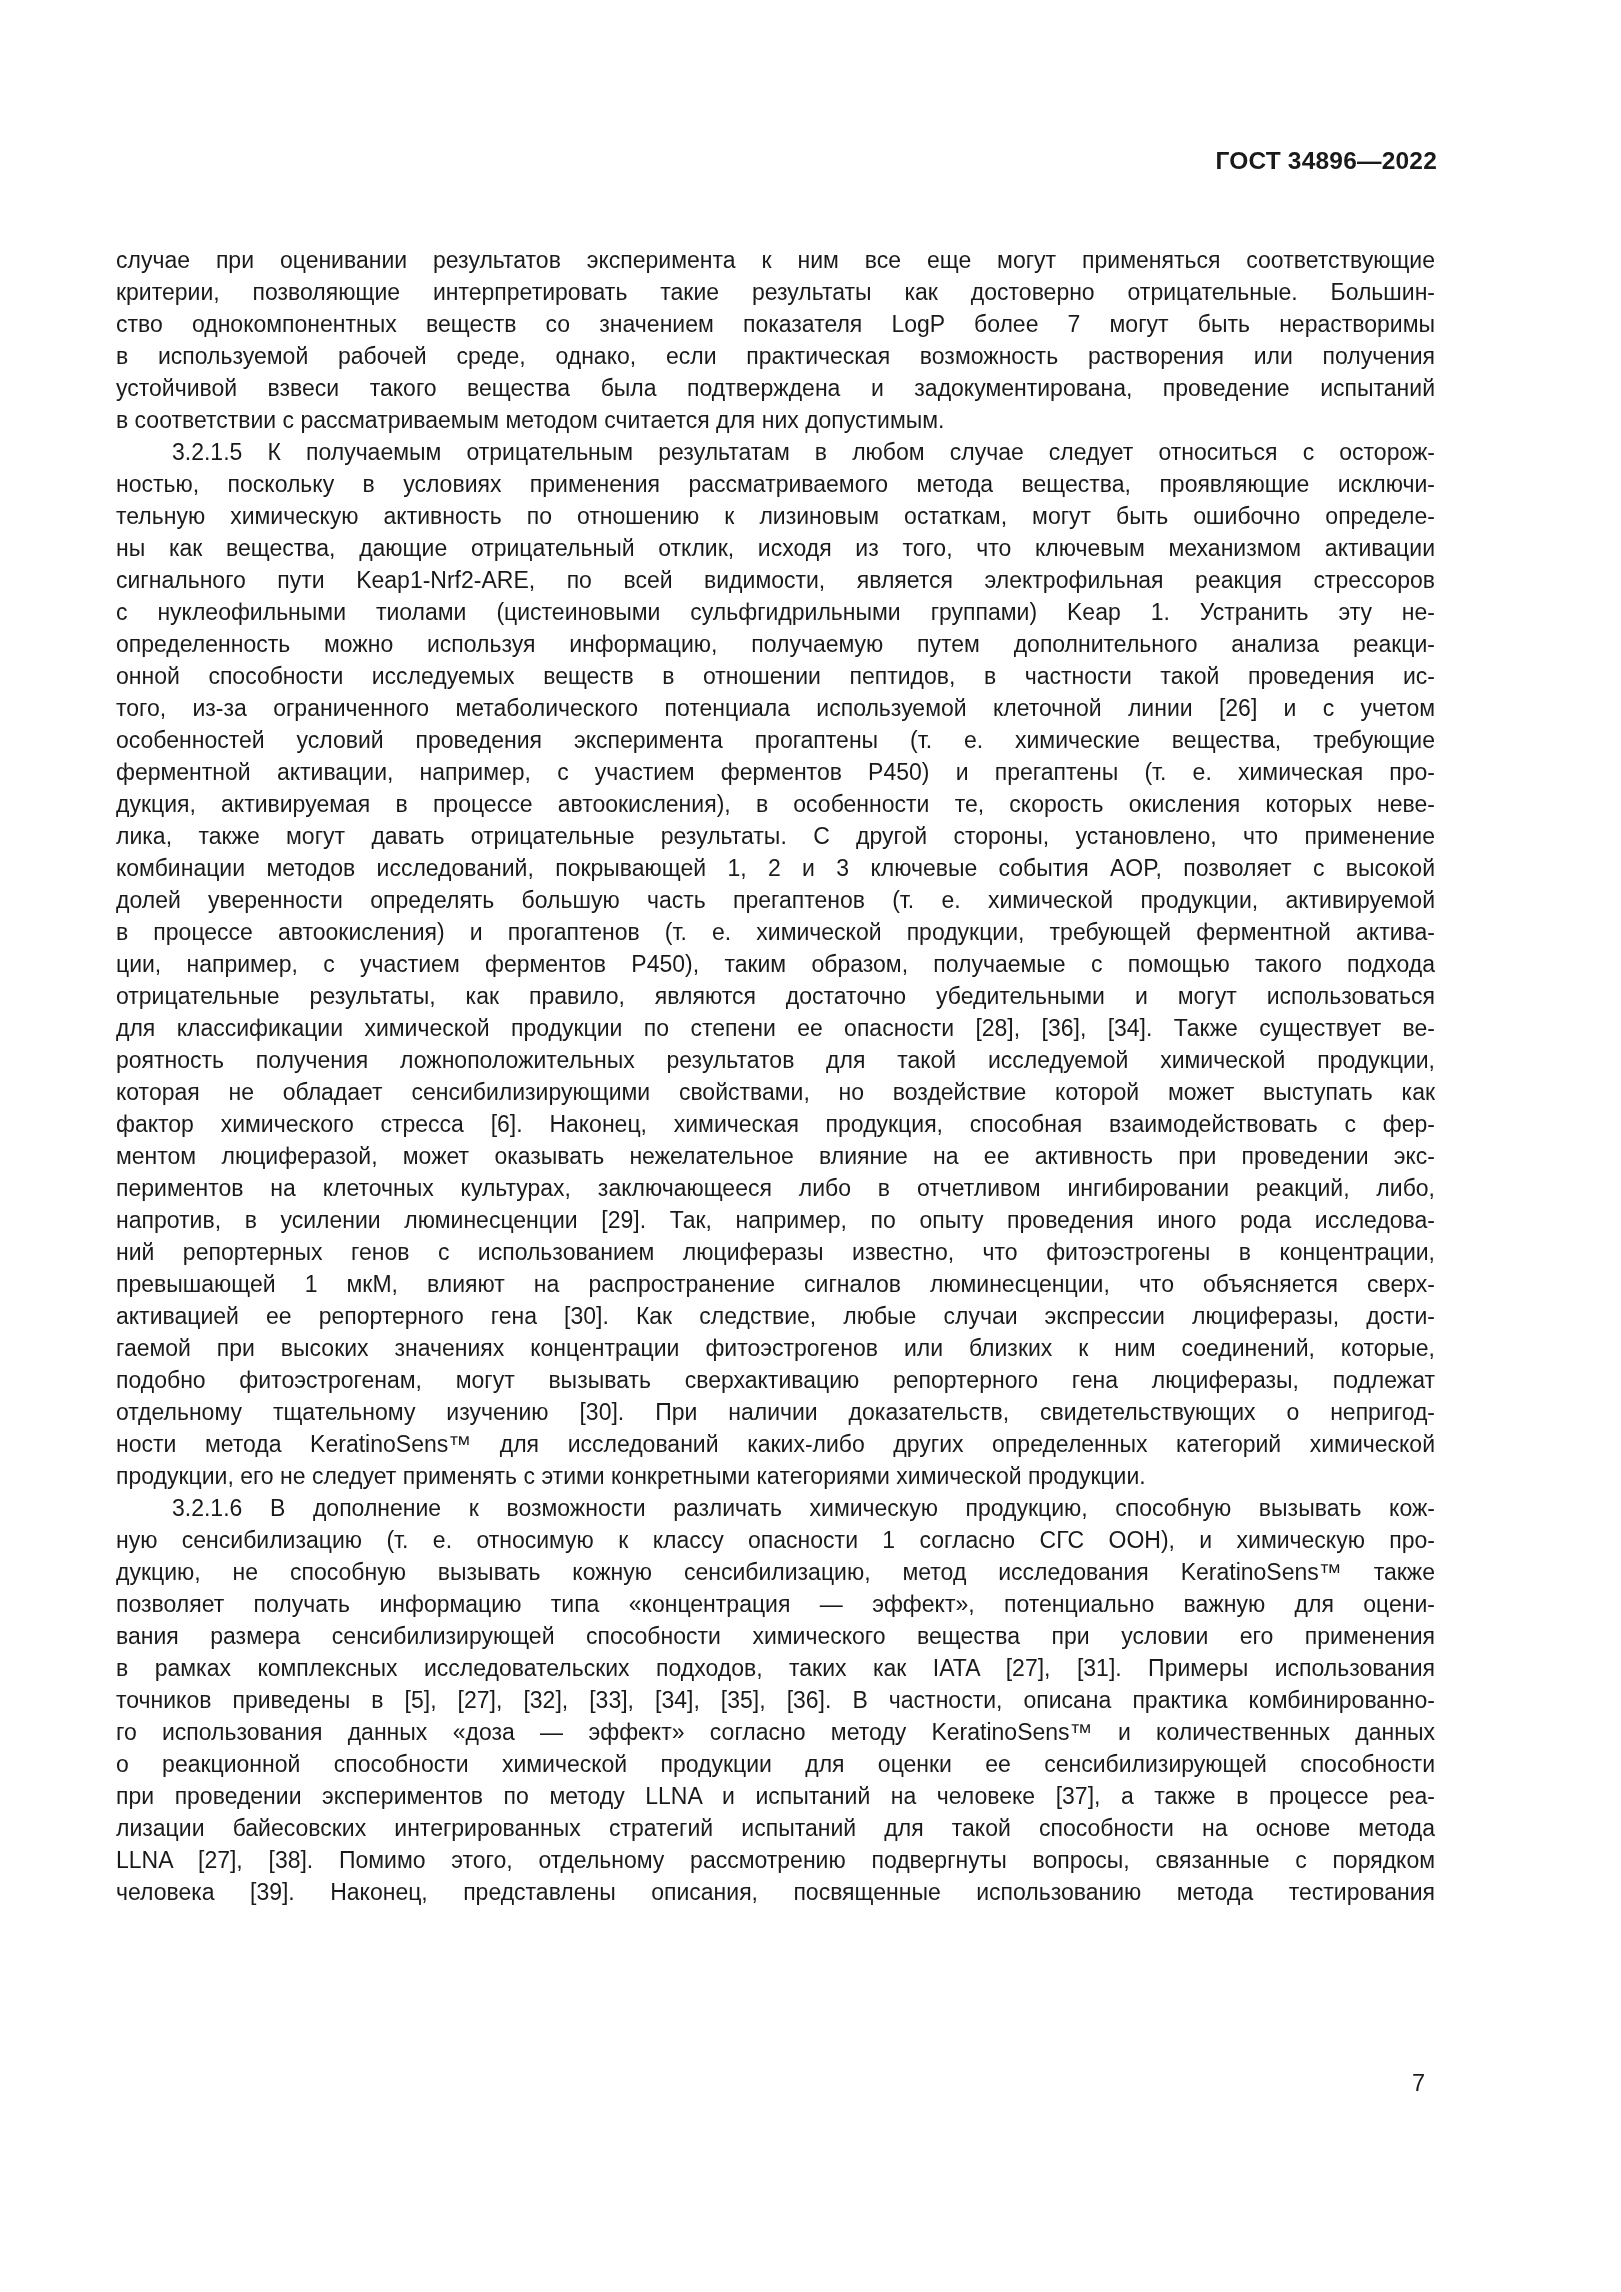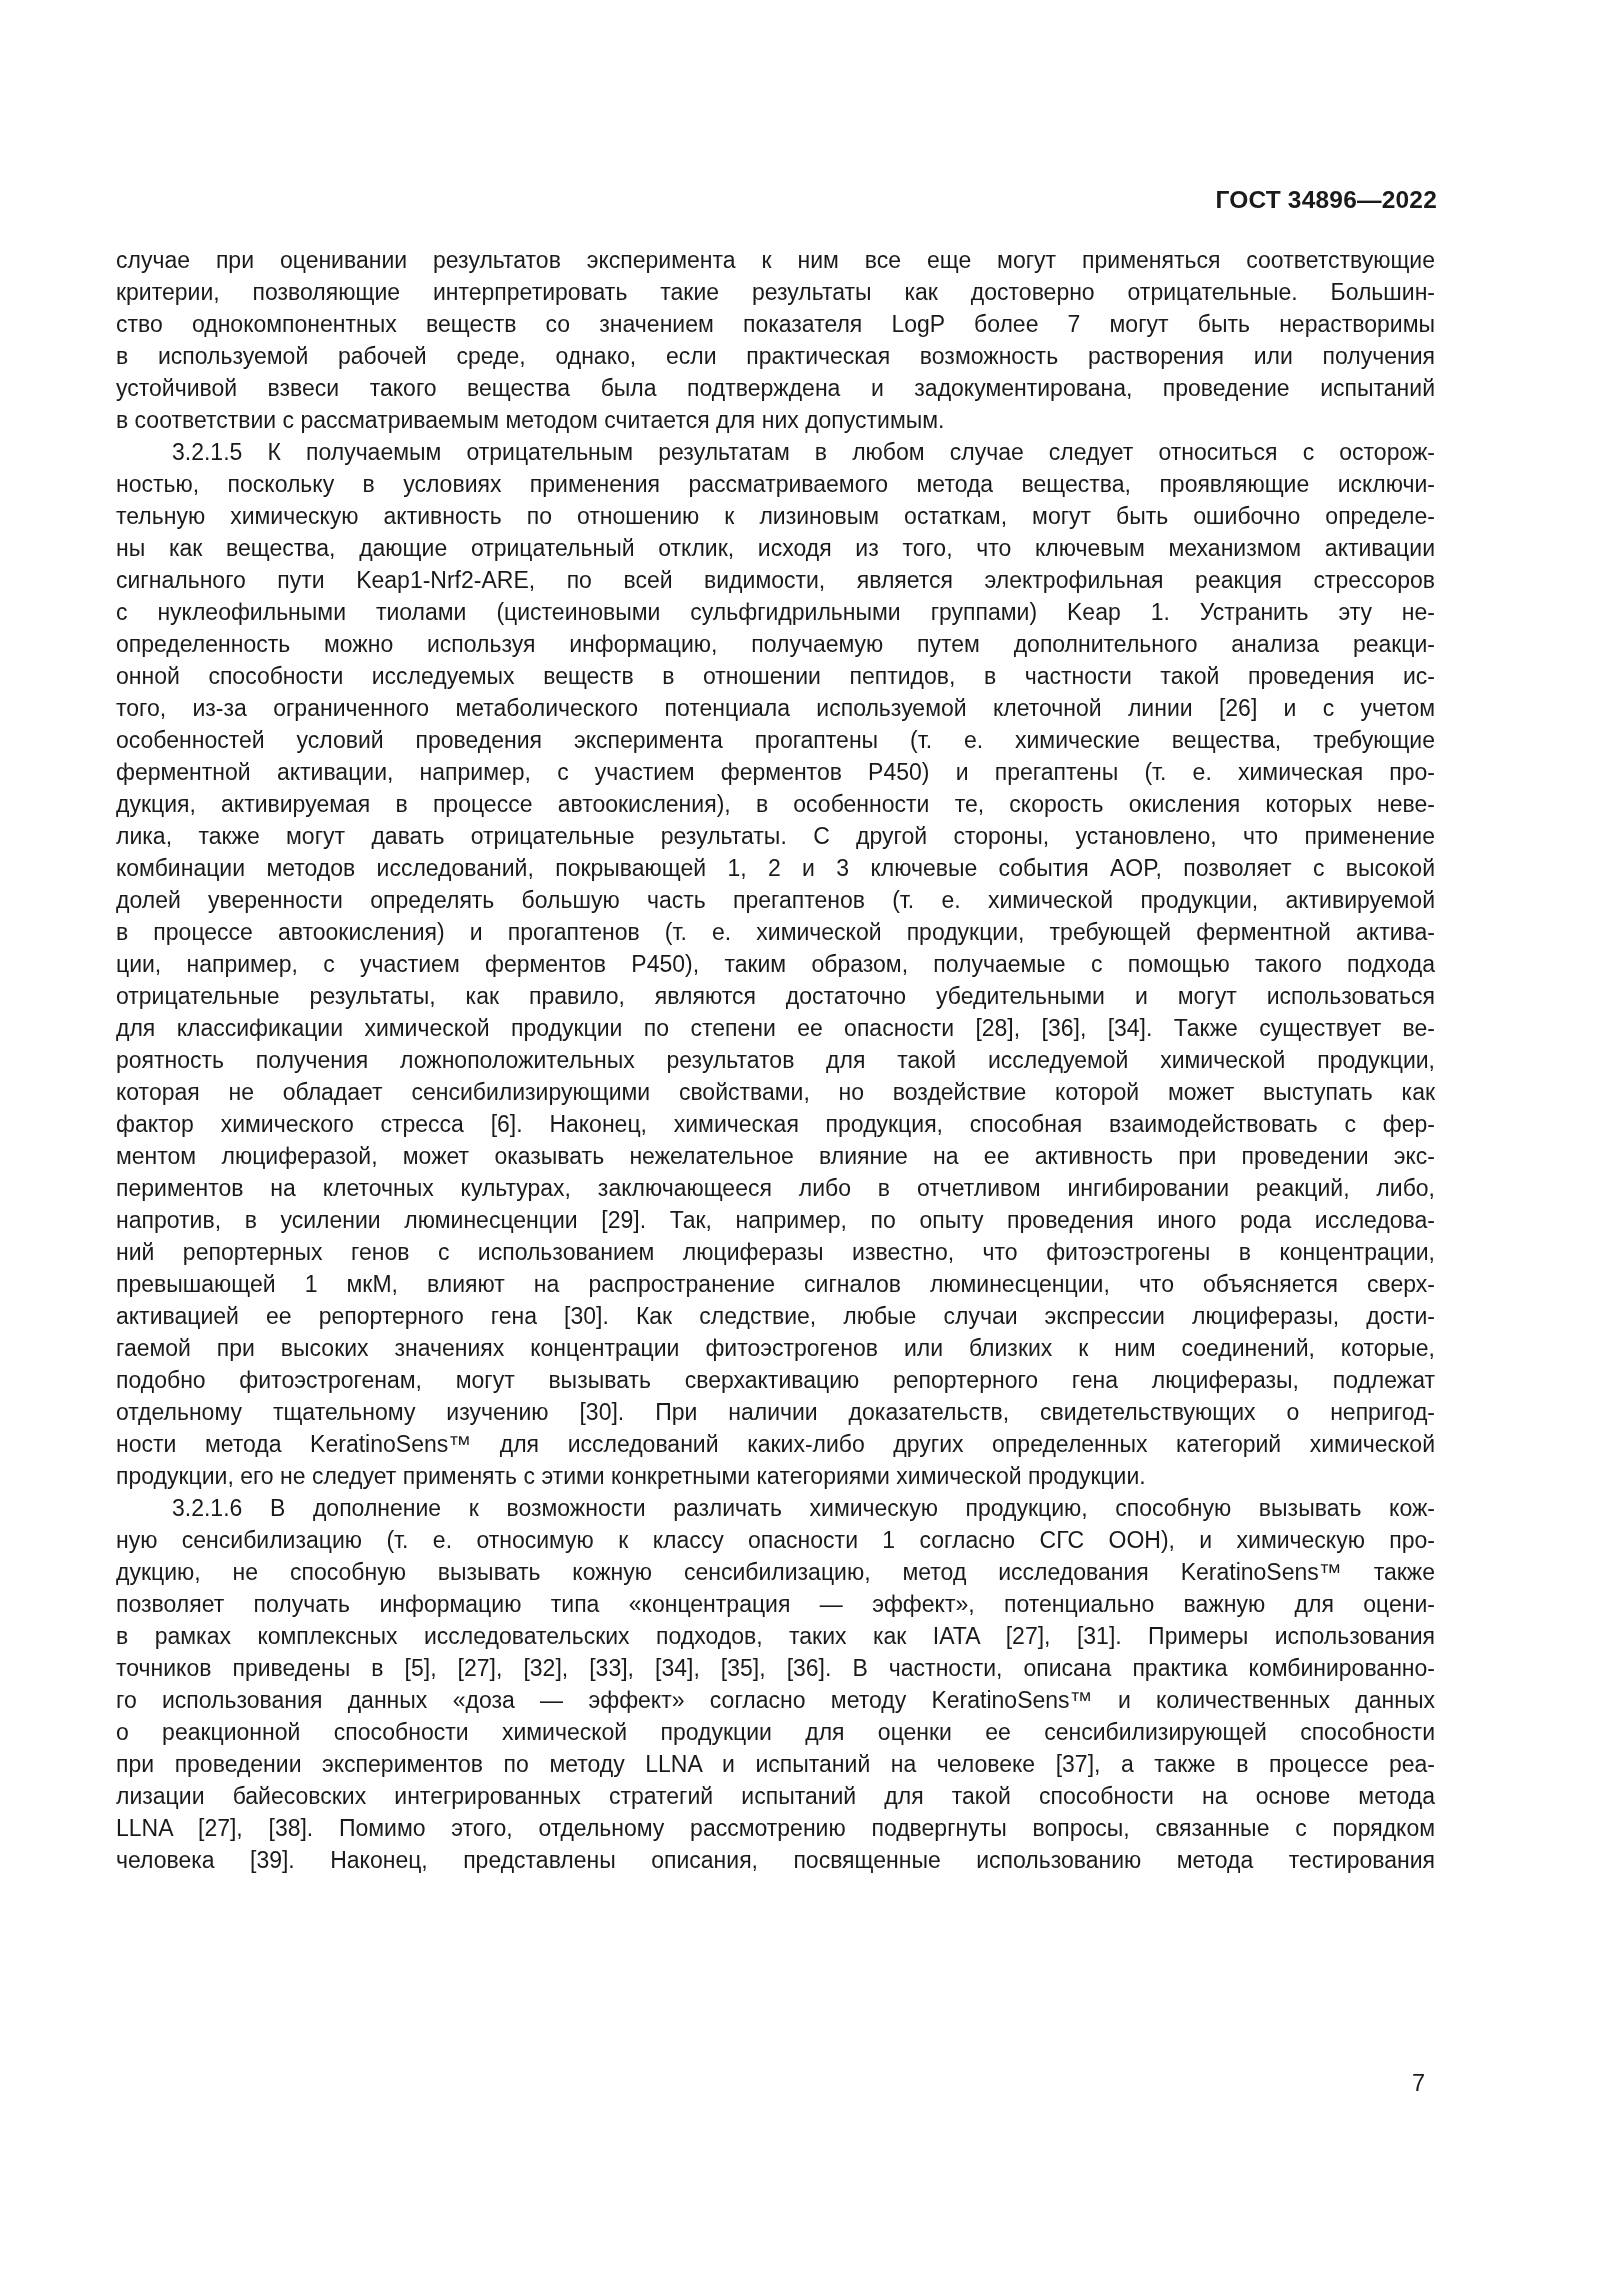--- a/index.html
+++ b/index.html
@@ -1,19 +1,19 @@
 <!DOCTYPE html>
 <html><head>
   <meta charset="utf-8">
   <style>
     html, body { margin: 0; padding: 0; background: #ffffff; }
     body { width: 1621px; height: 2293px; position: relative; overflow: hidden;
            font-family: "Liberation Sans", "DejaVu Sans", sans-serif; color: #1a1a1a; }
     .header { position: absolute; top: 147px; right: 184px; font-weight: bold;
-              font-size: 24.5px; letter-spacing: 0.2px; margin-top: 39px; }
+              font-size: 24.5px; letter-spacing: 0.2px; }
     .body-text { position: absolute; left: 116px; top: 224px; width: 1319px; margin-top: 20px; }
     .line { display: block; font-size: 23px; line-height: 32px; height: 32px;
             text-align: justify; text-align-last: justify; white-space: nowrap;
             overflow: visible; }
     .line.last { text-align-last: left; }
     .line.indent { padding-left: 56px; }
     .page-number { position: absolute; top: 2070px; left: 1412px; font-size: 23.5px; }
   </style>
 </head>
 <body>
@@ -64,20 +64,21 @@
     <span class="line">отдельному тщательному изучению [30]. При наличии доказательств, свидетельствующих о непригод-</span>
     <span class="line">ности метода KeratinoSens™ для исследований каких-либо других определенных категорий химической</span>
     <span class="line last">продукции, его не следует применять с этими конкретными категориями химической продукции.</span>
   </div>
 
   <div class="paragraph">
     <span class="line indent">3.2.1.6 В дополнение к возможности различать химическую продукцию, способную вызывать кож-</span>
     <span class="line">ную сенсибилизацию (т. е. относимую к классу опасности 1 согласно СГС ООН), и химическую про-</span>
     <span class="line">дукцию, не способную вызывать кожную сенсибилизацию, метод исследования KeratinoSens™ также</span>
     <span class="line">позволяет получать информацию типа «концентрация — эффект», потенциально важную для оцени-</span>
+    <span class="line">вания размера сенсибилизирующей способности химического вещества при условии его применения</span>
     <span class="line">в рамках комплексных исследовательских подходов, таких как IATA [27], [31]. Примеры использования</span>
     <span class="line">точников приведены в [5], [27], [32], [33], [34], [35], [36]. В частности, описана практика комбинированно-</span>
     <span class="line">го использования данных «доза — эффект» согласно методу KeratinoSens™ и количественных данных</span>
     <span class="line">о реакционной способности химической продукции для оценки ее сенсибилизирующей способности</span>
     <span class="line">при проведении экспериментов по методу LLNA и испытаний на человеке [37], а также в процессе реа-</span>
     <span class="line">лизации байесовских интегрированных стратегий испытаний для такой способности на основе метода</span>
     <span class="line">LLNA [27], [38]. Помимо этого, отдельному рассмотрению подвергнуты вопросы, связанные с порядком</span>
     <span class="line">человека [39]. Наконец, представлены описания, посвященные использованию метода тестирования</span>
   </div>
 </div>

